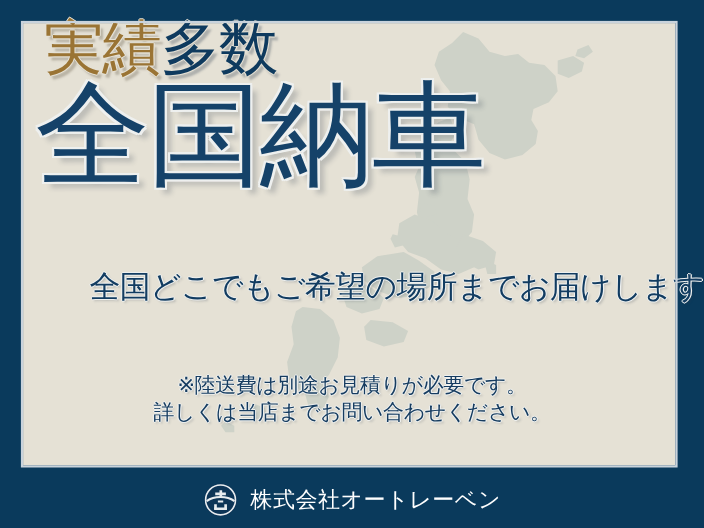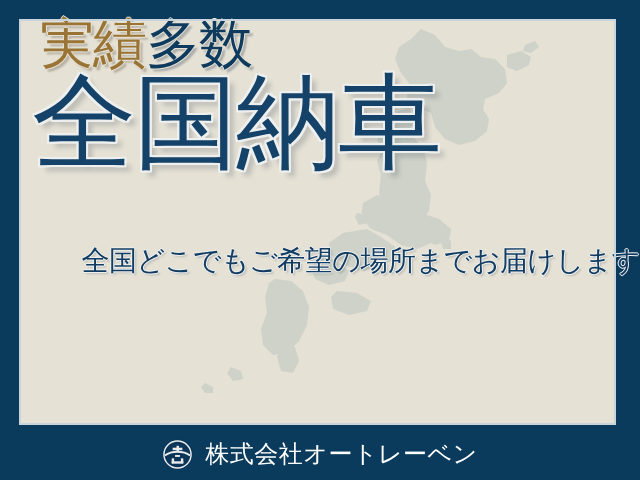--- a/index.html
+++ b/index.html
@@ -163,21 +163,21 @@
     z-index: 4;
   }
   #company-logo {
     width: 31px;
     height: 31px;
     flex: 0 0 auto;
     display: block;
   }
   #company-name {
     color: #ffffff;
-    font-size: 24px;
+    font-size: 20px;
     line-height: 1;
     letter-spacing: 0.5px;
     white-space: nowrap;
   }
 </style>
 </head>
 <body>
 
 <div id="banner">
 
@@ -222,20 +222,24 @@
   <div id="panel-outline"></div>
 
   <div id="content">
 
     <div id="eyebrow" class="jp"><span class="gold">実績</span><span class="navy">多数</span></div>
 
     <div id="headline" class="jp">全国納車</div>
 
     <div id="subhead" class="jp">全国どこでもご希望の場所までお届けします</div>
 
+    <div id="notes" class="jp">
+      <div>※陸送費は別途お見積りが必要です。</div>
+      <div>詳しくは当店までお問い合わせください。</div>
+    </div>
   </div>
 
   <div id="footer">
     <svg id="company-logo" viewBox="0 0 64 64" aria-hidden="true">
       <circle cx="32" cy="32" r="31" fill="#0d3557"></circle>
       <circle cx="32" cy="32" r="28" fill="none" stroke="#e8ecef" stroke-width="3"></circle>
       <circle cx="32" cy="32" r="23" fill="#0d3557"></circle>
       <path d="M6 34 C20 24 44 24 58 34" fill="none" stroke="#e8ecef" stroke-width="4"></path>
       <path d="M22 18 h20 v5 h-20z" fill="#e8ecef"></path>
       <path d="M30 14 h5 v12 h-5z" fill="#e8ecef"></path>

